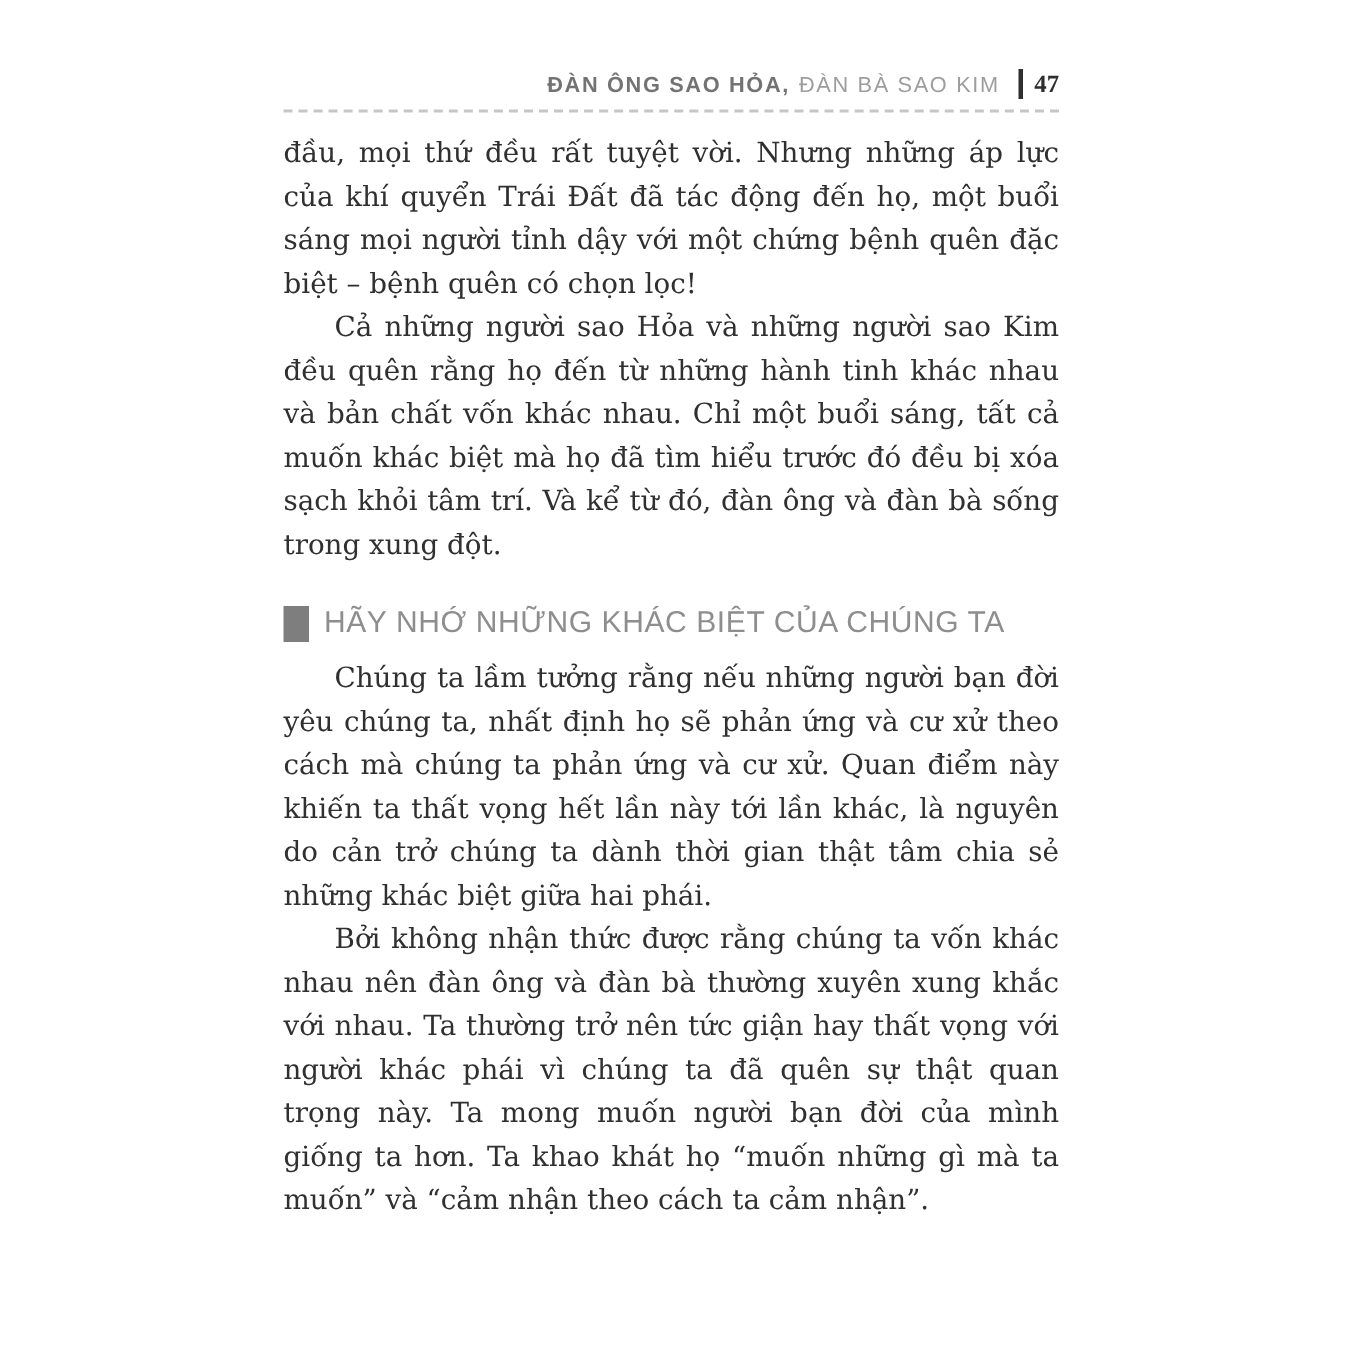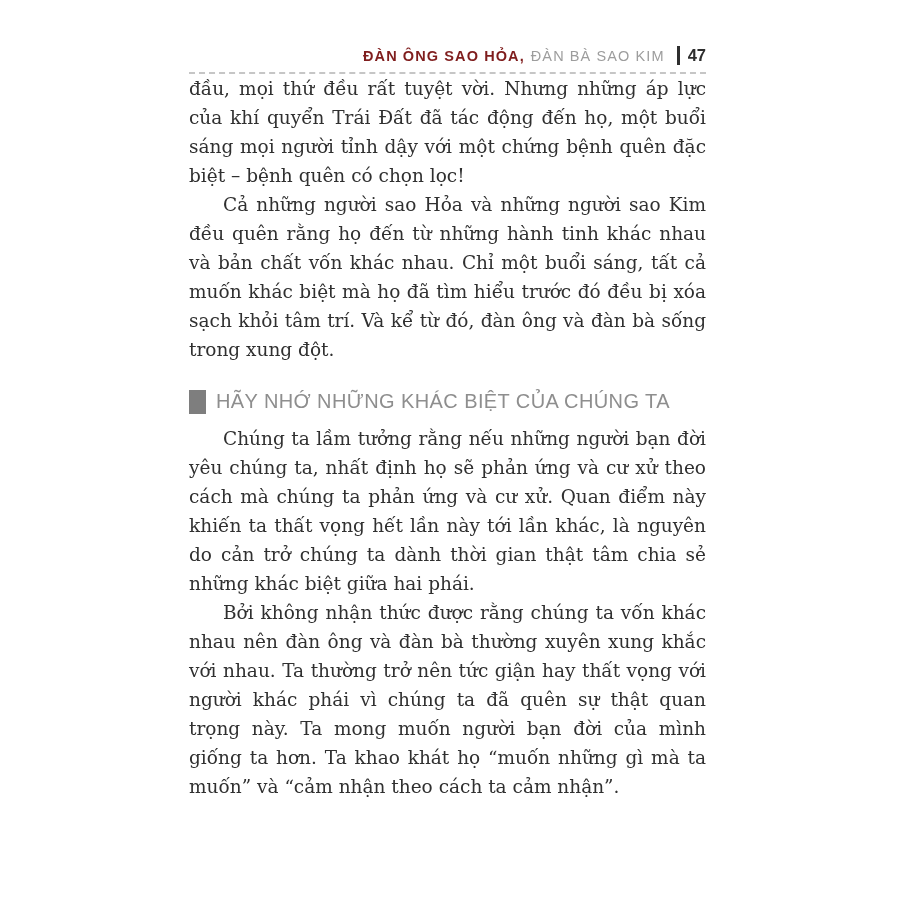--- a/index.html
+++ b/index.html
@@ -21,44 +21,45 @@
     display: flex;
     justify-content: flex-end;
     align-items: baseline;
     margin-top: 46px;
     font-family: "Liberation Sans", sans-serif;
     font-size: 14.5px;
     letter-spacing: 1.1px;
     white-space: nowrap;
   }
   .t-bold {
-    color: #7f1d1d;
+    color: #737373;
     font-weight: bold;
     margin-left: 40px;
   }
   .t-light {
     color: #9d9d9d;
     font-weight: normal;
     margin-left: 6px;
   }
   .page-num {
     color: #2e2e2e;
     font-weight: bold;
     font-size: 16.5px;
-    font-family: Liberation Sans, sans-serif;
+    font-family: Liberation Serif, serif;
     letter-spacing: 0;
     border-left: 3px solid #2f2f2f;
     padding-left: 8px;
     margin-left: 12px;
   }
   .divider {
     border-bottom: 2px dashed #c6c6c6;
     margin-top: 7px;
   }
   .body-text {
+    margin-top: 13px;
     font-family: "DejaVu Serif", serif;
     font-size: 18.5px;
     line-height: 29px;
     color: #303030;
     text-align: justify;
   }
   .para {
     margin: 0;
     text-indent: 34px;
   }

